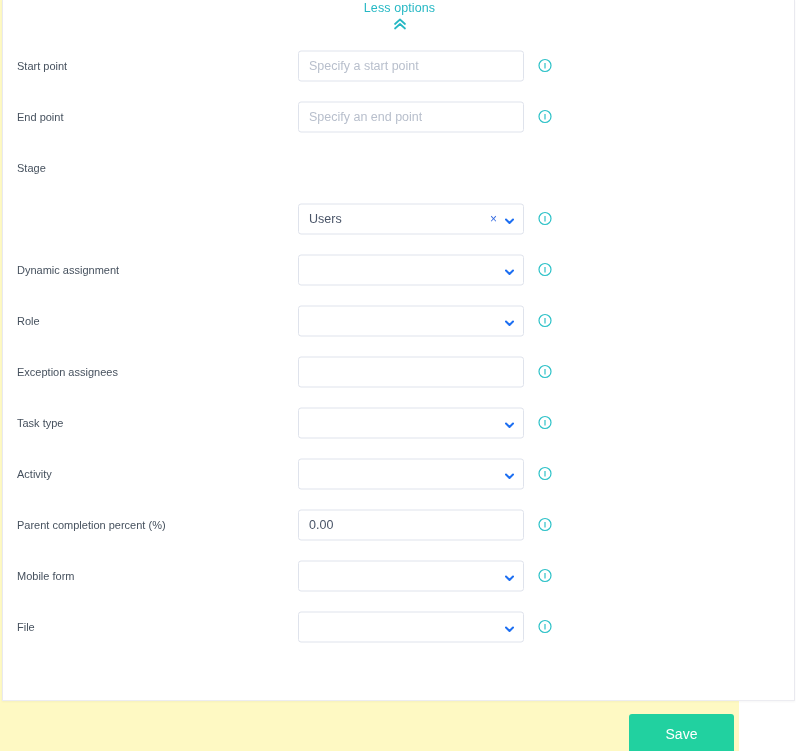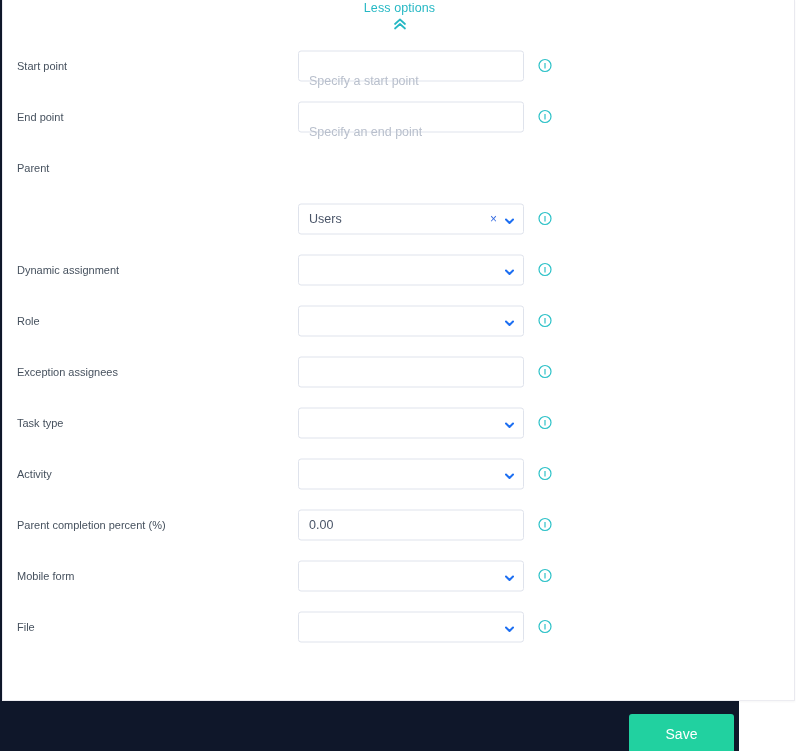--- a/index.html
+++ b/index.html
@@ -8,21 +8,21 @@
     width: 809px; height: 751px;
     background: #ffffff;
     font-family: "Liberation Sans", sans-serif;
     overflow: hidden;
   }
 
   #app {
     position: relative;
     width: 739px;
     height: 751px;
-    background: #0f172a;
+    background: #fef9c3;
     padding-left: 32px;
   }
 
   
   .panel {
     position: absolute;
     left: 2px;
     top: 0;
     width: 793px;
     height: 701px;
@@ -101,21 +101,21 @@
     position: absolute;
     left: 10px;
     top: 0;
     height: 29px;
     line-height: 29px;
     font-size: 12.5px;
     color: #4a5568;
     white-space: nowrap;
     overflow: hidden;
   }
-  .field-text.placeholder { color: #b8bfcc; margin-top: 15px; }
+  .field-text.placeholder { color: #b8bfcc; }
 
   .chev {
     position: absolute;
     right: 7px;
     top: 9px;
     width: 13px; height: 13px;
     color: #1d6ff2;
   }
   .clear-x {
     position: absolute;
@@ -210,21 +210,21 @@
             <div class="field">
               <span class="field-text placeholder">Specify an end point</span>
             </div>
             <span class="info"><svg viewBox="0 0 14 14" width="14" height="14" fill="none" stroke="currentColor" stroke-width="1.2">
                 <circle cx="7" cy="7" r="6"></circle>
                 <line x1="7" y1="4.4" x2="7" y2="10"></line>
               </svg></span>
           </div>
         </div>
         <div class="row">
-          <div class="lbl">Parent</div>
+          <div class="lbl">Stage</div>
         </div>
         <div class="row">
           <div class="ctl">
             <div class="field">
               <span class="field-text">Users</span>
               <span class="clear-x">×</span>
               <span class="chev"><svg viewBox="0 0 13 13" width="13" height="13" fill="none" stroke="currentColor" stroke-width="2" stroke-linecap="round" stroke-linejoin="round">
                   <polyline points="3,5 6.5,8.5 10,5"></polyline>
                 </svg></span>
             </div>

